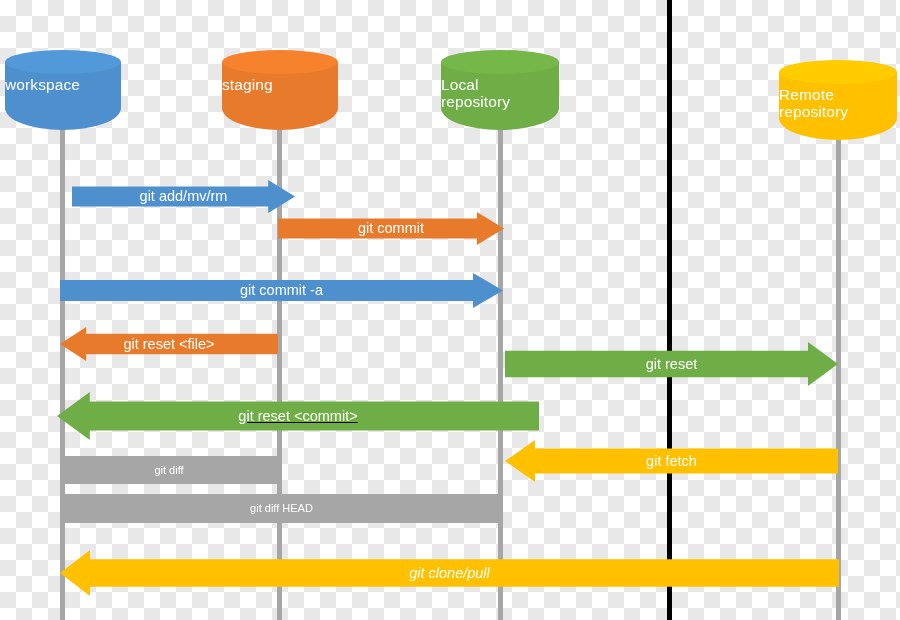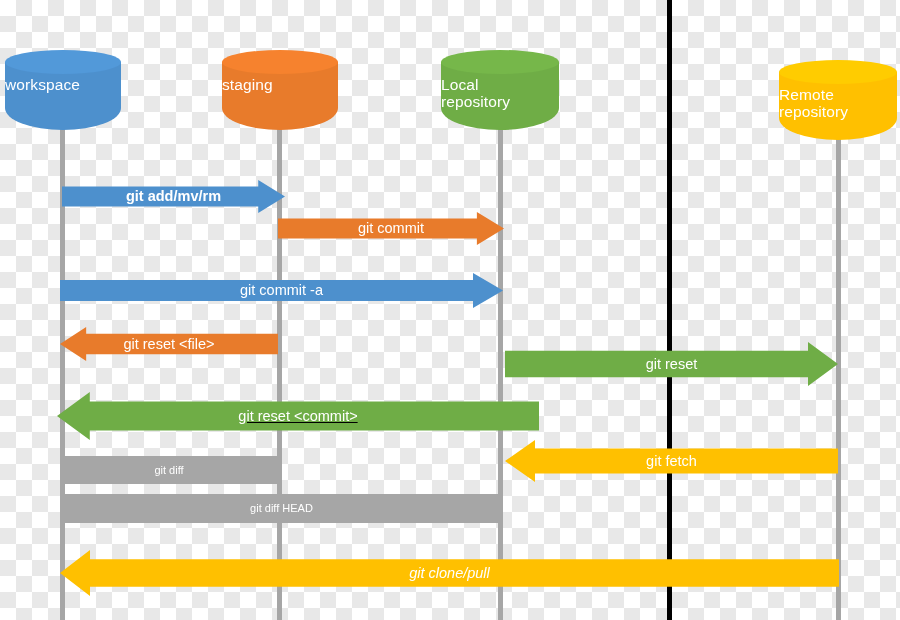--- a/index.html
+++ b/index.html
@@ -106,21 +106,21 @@
 <body>
 
 <div id="canvas">
 
   <div id="layers">
       <div class="lifeline" style="left:60px;"></div>
       <div class="lifeline" style="left:277px;"></div>
       <div class="lifeline" style="left:498px;"></div>
       <div class="lifeline" style="left:836px;"></div>
       <div class="divider" style="left:667px;"></div>
-      <div class="flow arrow" style="left:62px; top:180px; width:223px; height:33px;font-weight:bold;">
+      <div class="flow arrow" style="left:72px; top:180px; width:223px; height:33px;">
         <svg viewBox="0 0 223 33" preserveAspectRatio="none">
           <path d="M0 6.6000000000000005 H196.24 V0 L223 16.5 L196.24 33 V26.400000000000002 H0 Z" fill="#4D90CD"></path>
         </svg>
         <span class="flow-label">git add/mv/rm</span>
       </div>
       <div class="flow arrow" style="left:278px; top:212px; width:226px; height:33px;">
         <svg viewBox="0 0 226 33" preserveAspectRatio="none">
           <path d="M0 6.6000000000000005 H198.88 V0 L226 16.5 L198.88 33 V26.400000000000002 H0 Z" fill="#E87B2B"></path>
         </svg>
         <span class="flow-label">git commit</span>

